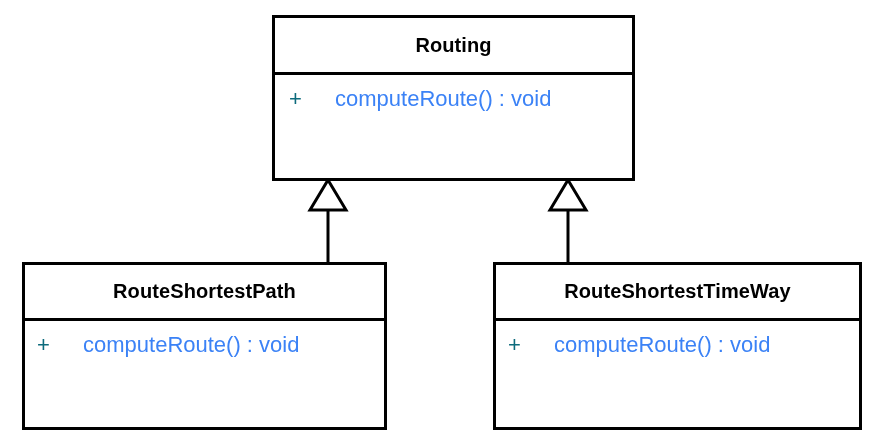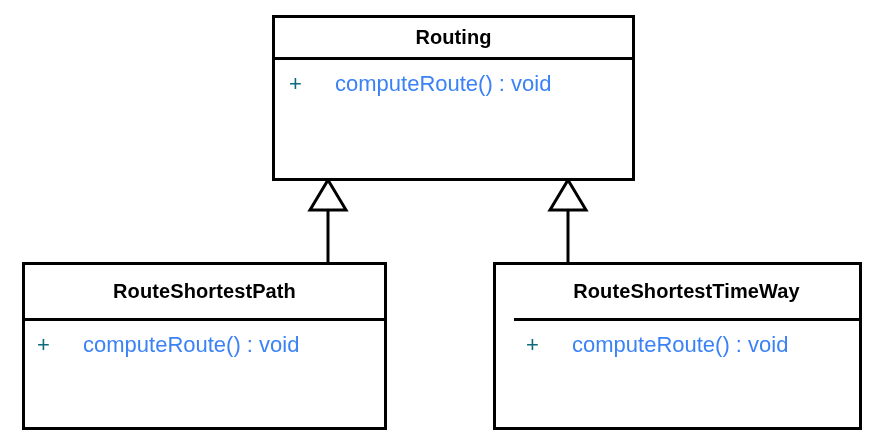--- a/index.html
+++ b/index.html
@@ -65,21 +65,21 @@
   }
 
   
   #class-routing {
     left: 272px;
     top: 15px;
     width: 363px;
     height: 166px;
   }
   #class-routing .uml-class-name {
-    height: 39px;
+    height: 54px;
     font-size: 20px;
   }
   #class-routing .uml-member {
     font-size: 22px;
     line-height: 26px;
     padding-left: 14px;
   }
   #class-routing .uml-visibility { width: 46px; }
 
   
@@ -87,21 +87,20 @@
     left: 22px;
     top: 262px;
     width: 365px;
     height: 168px;
   }
   #class-route-shortest-time-way {
     left: 493px;
     top: 262px;
     width: 369px;
     height: 168px;
-    padding-left: 18px;
   }
   #class-route-shortest-path .uml-class-name,
   #class-route-shortest-time-way .uml-class-name {
     height: 53px;
     font-size: 20px;
   }
   #class-route-shortest-path .uml-member,
   #class-route-shortest-time-way .uml-member {
     font-size: 22px;
     line-height: 26px;

